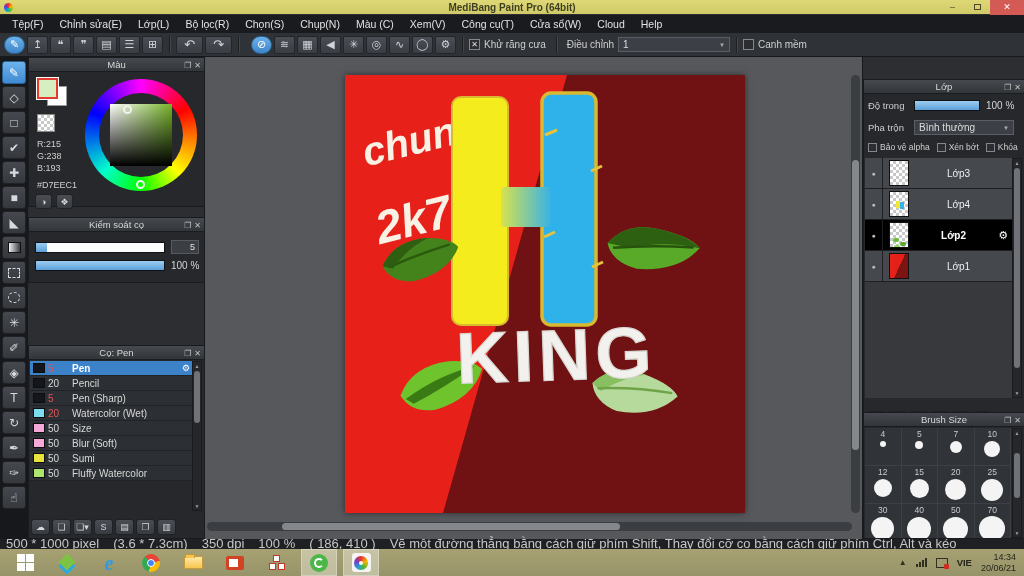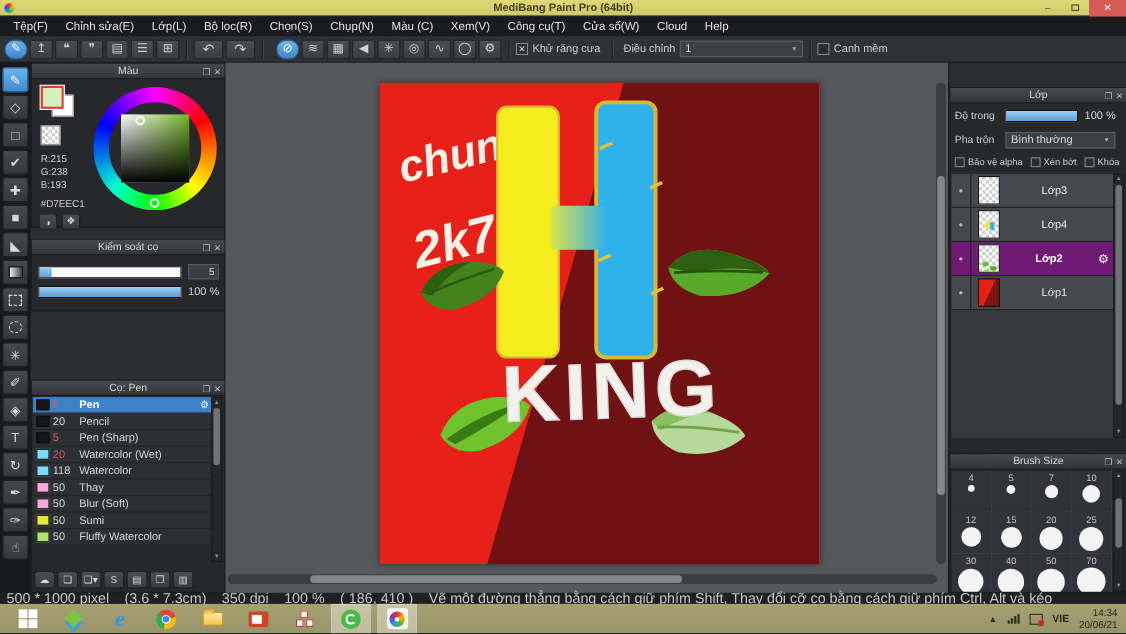--- a/index.html
+++ b/index.html
@@ -105,21 +105,21 @@
   .rightpanels{position:absolute;left:862px;top:57px;width:162px;height:482px;background:#2c2e32;border-left:1px solid #17181a;}
   .rpanel{position:absolute;left:0;width:162px;background:#26282c;border:1px solid #1a1b1e;}
   #panel-lop{top:0;height:353px;margin-top:22px;}
   .lrow{position:absolute;left:4px;display:flex;align-items:center;width:154px;}
   .llabel{font-size:9.5px;color:#cfcfcf;width:46px;}
   .lop-slider{width:66px;}
   .lcbs{position:absolute;left:4px;top:62px;display:flex;gap:7px;align-items:center;}
   .lcb{display:flex;gap:3px;align-items:center;font-size:8.5px;color:#cfcfcf;}
   .layerlist{position:absolute;left:1px;top:78px;width:148px;height:240px;background:#37393d;overflow:hidden;}
   .lay{display:flex;align-items:center;height:31px;background:#45484c;border-bottom:1px solid #1d1f22;}
-  .lay.selected{background:#701a75;}
+  .lay.selected{background:#000000;}
   .eyecell{width:18px;height:31px;border-right:1px solid #1d1f22;display:flex;align-items:center;justify-content:center;color:#b9bcc0;font-size:7px;}
   .lthumb{position:relative;width:20px;height:26px;margin-left:6px;border:1px solid #111;overflow:hidden;}
   .t-art4::after{content:"";position:absolute;left:6px;top:9px;width:4px;height:7px;background:#f2e63c;box-shadow:4px 1px 0 #35b2e8;}
   .t-art2::after{content:"";position:absolute;left:3px;top:15px;width:6px;height:4px;border-radius:2px;background:#6abf3a;box-shadow:7px 4px 0 #58a82a,1px 7px 0 #8ed65a;}
   .t-red{background:linear-gradient(115deg,#e32119 52%,#7c1414 52%);}
   .lname{flex:1;text-align:center;font-size:10px;color:#eceef0;}
   .lay.selected .lname{font-weight:bold;color:#fff;}
   .lgear{margin-right:5px;color:#fff;font-size:11px;}
   #lop-scroll{right:2px;top:78px;height:240px;}
   #lop-foot{left:3px;bottom:4px;}
@@ -441,31 +441,25 @@
             <span class="bgear"></span>
           </div>
 
           <div class="brow">
             <span class="bsw" style="background: rgb(125, 220, 240);"></span>
             <span class="bsize hot">20</span>
             <span class="bname">Watercolor (Wet)</span>
             <span class="bgear"></span>
           </div>
 
-          <div class="brow">
-            <span class="bsw" style="background: rgb(125, 220, 240);"></span>
-            <span class="bsize">118</span>
-            <span class="bname">Watercolor</span>
-            <span class="bgear"></span>
-          </div>
 
           <div class="brow">
             <span class="bsw" style="background: rgb(246, 168, 216);"></span>
             <span class="bsize">50</span>
-            <span class="bname">Thay</span>
+            <span class="bname">Size</span>
             <span class="bgear"></span>
           </div>
 
           <div class="brow">
             <span class="bsw" style="background: rgb(246, 168, 216);"></span>
             <span class="bsize">50</span>
             <span class="bname">Blur (Soft)</span>
             <span class="bgear"></span>
           </div>
 

